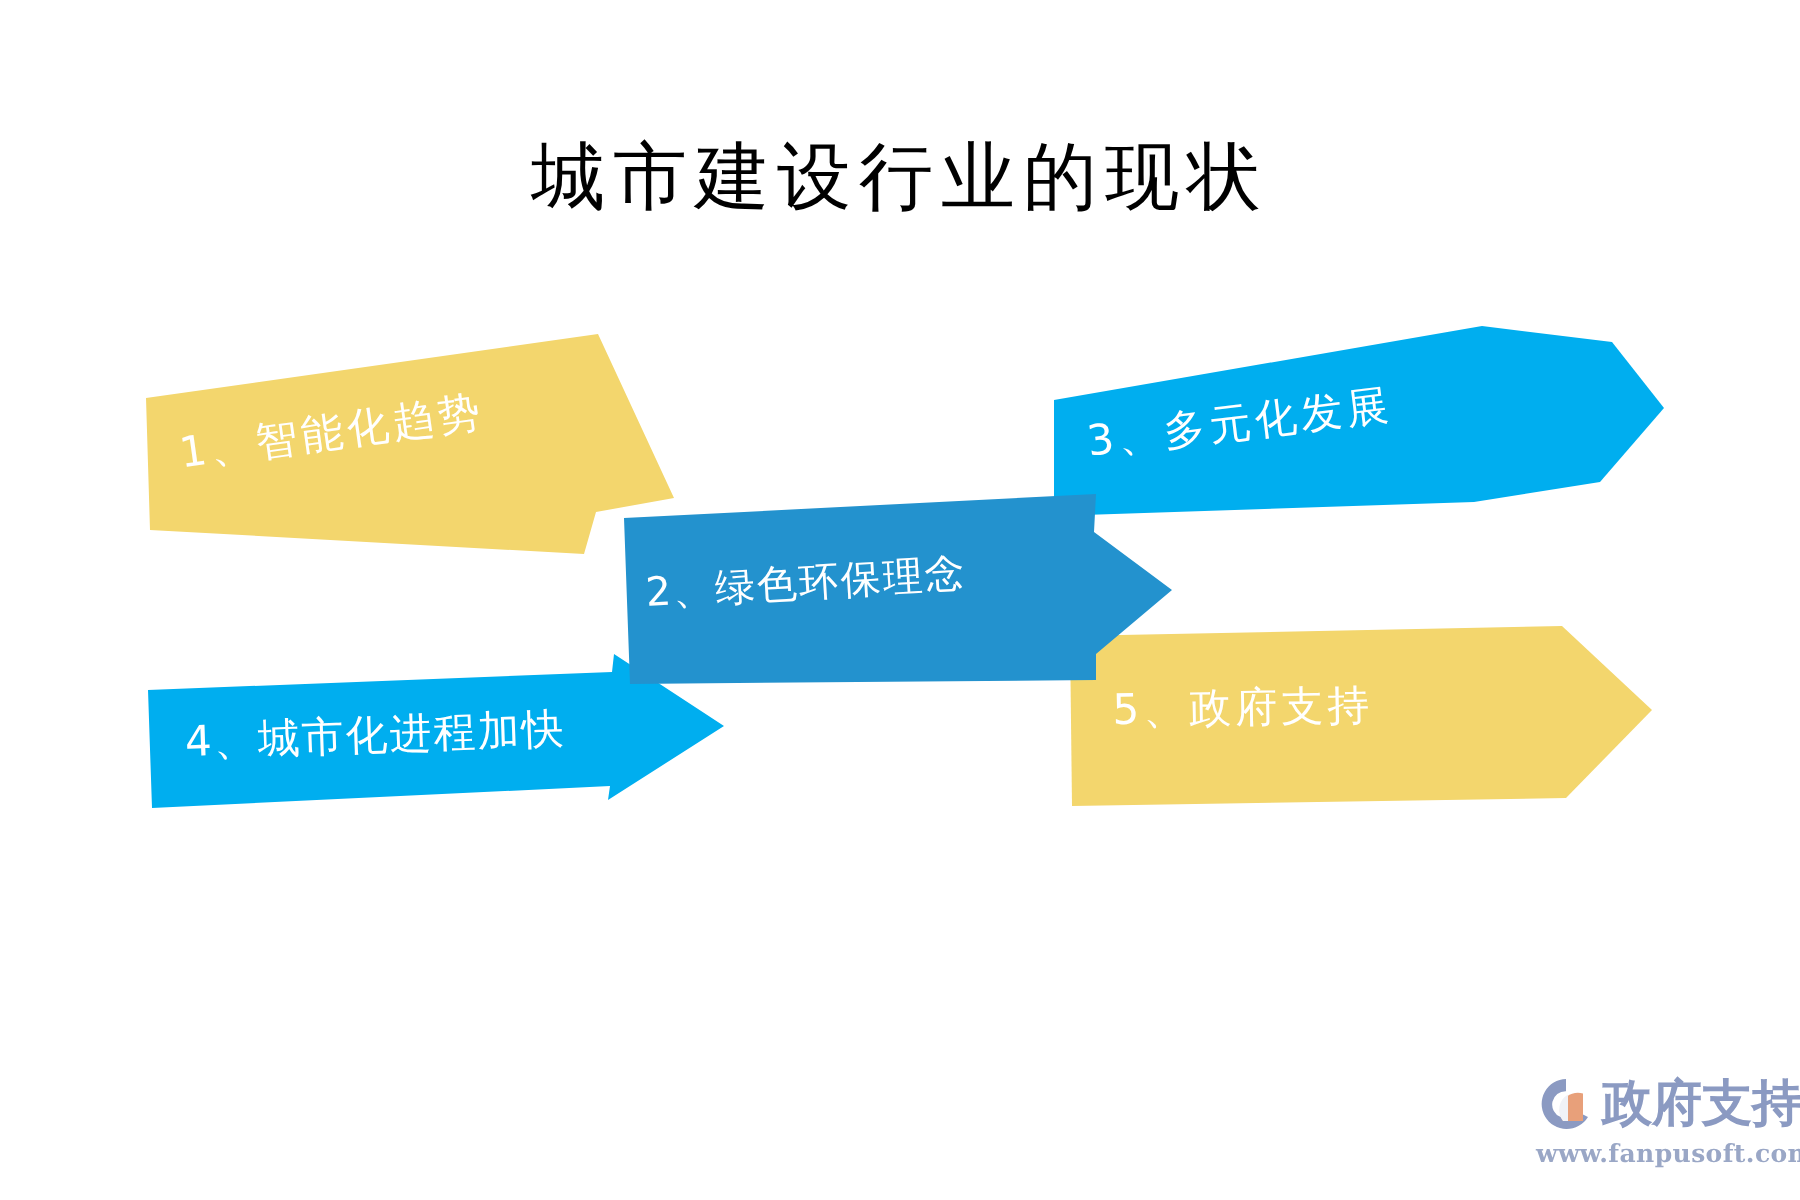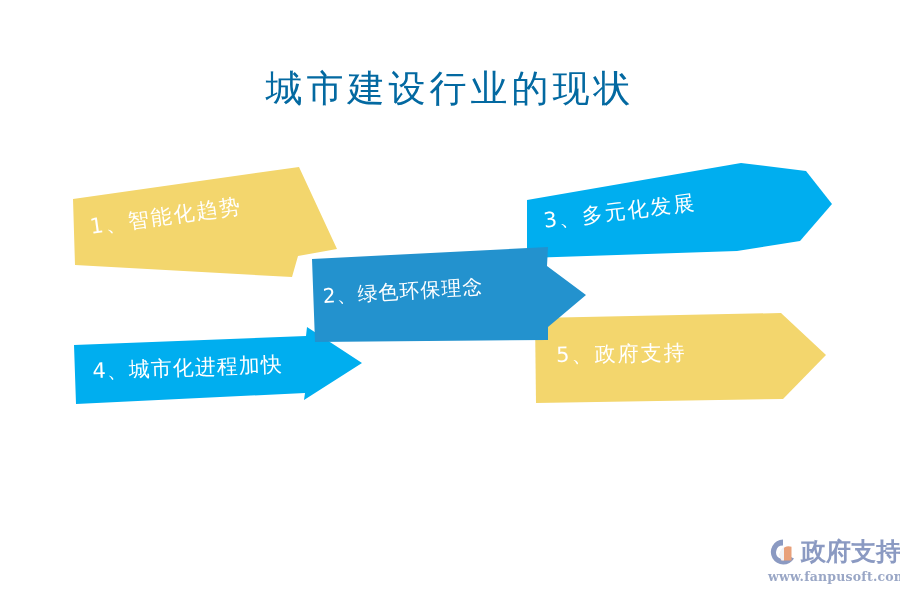--- a/index.html
+++ b/index.html
@@ -21,21 +21,21 @@
     background: #ffffff;
   }
   #title {
     position: absolute;
     left: 0;
     top: 64px;
     width: 900px;
     text-align: center;
     font-size: 37px;
     letter-spacing: 4px;
-    color: #0369a1;
+    color: #000000;
     font-family: "DejaVu Serif", "Liberation Serif", serif;
     font-weight: 500;
     white-space: nowrap;
     user-select: none;
   }
   .diagram-svg {
     position: absolute;
     left: 0;
     top: 0;
     width: 900px;

